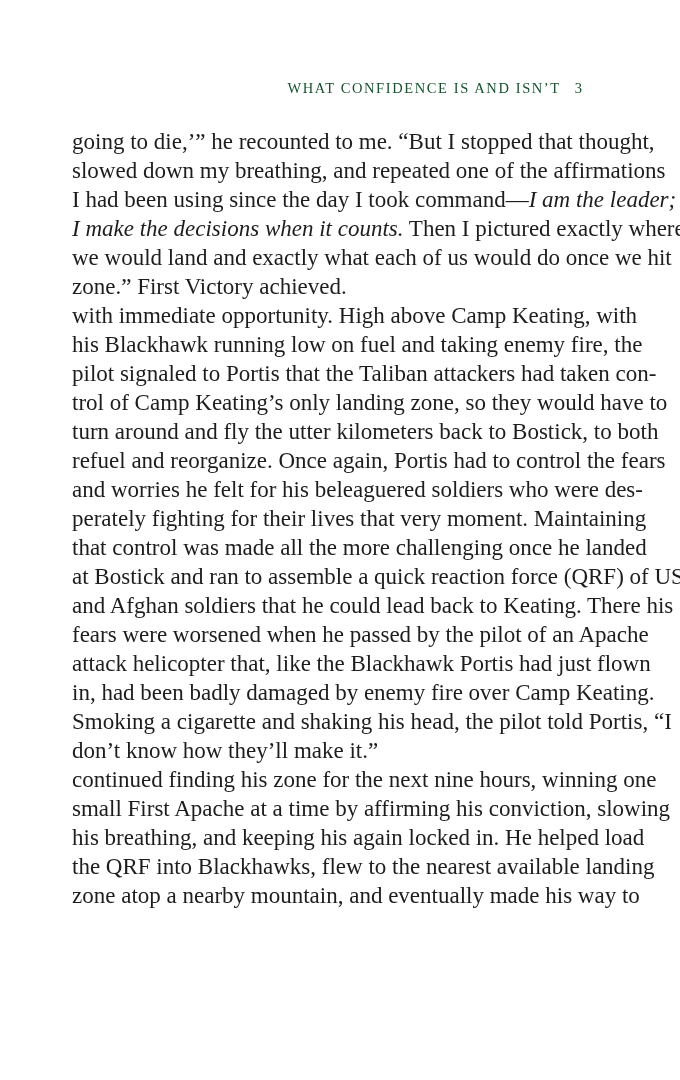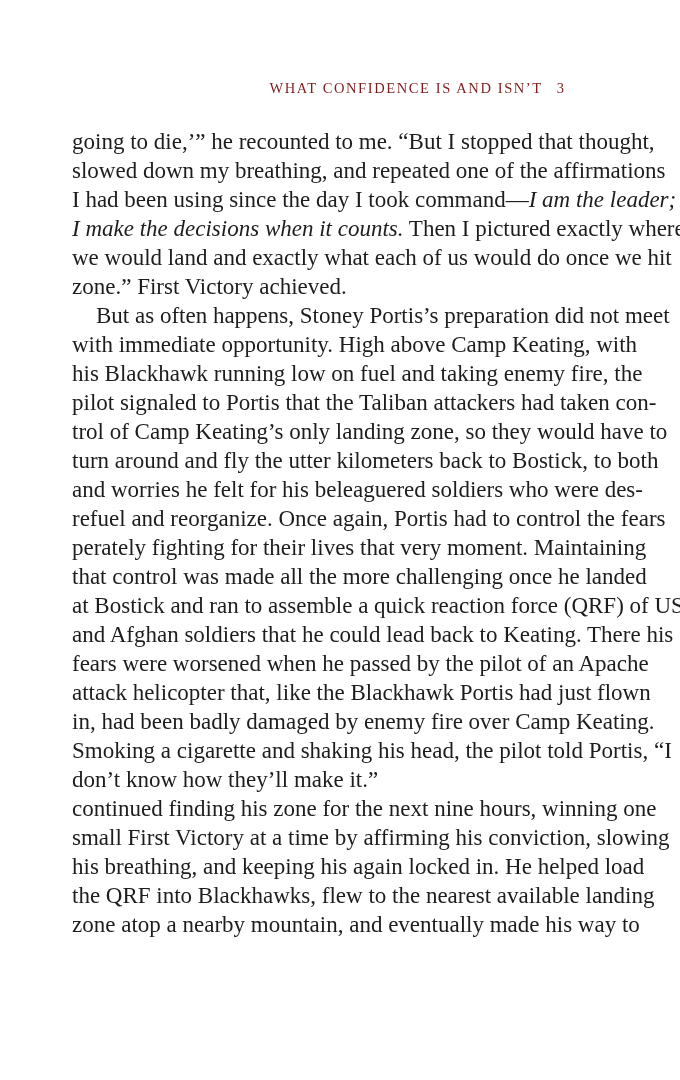--- a/index.html
+++ b/index.html
@@ -1,22 +1,22 @@
 <!DOCTYPE html>
 <html><head>
 <meta charset="utf-8">
 <style>
   html, body { margin: 0; padding: 0; }
   body {
     width: 680px; height: 1080px; background: #ffffff; position: relative; overflow: hidden;
     font-family: "Liberation Serif", "DejaVu Serif", serif; color: #1d1d1d;
   }
   .running-head {
-    position: absolute; top: 80px; right: 116px;
-    font-size: 14.5px; letter-spacing: 1.6px; color: #7f1d1d;
+    position: absolute; top: 80px; right: 98px;
+    font-size: 14.5px; letter-spacing: 1.6px; color: #14532d;
   }
   .running-head .folio { margin-left: 14px; letter-spacing: 0; }
   .text-block {
     position: absolute; left: 72px; top: 127px; width: 493px;
     font-size: 23px; line-height: 29px; text-align: justify;
   }
   .line { display: block; white-space: nowrap; text-align: justify; text-align-last: justify; height: 29px; }
   .line.last { text-align-last: left; }
   .line.indent { padding-left: 24px; }
   i { }
@@ -28,35 +28,34 @@
   <span>WHAT CONFIDENCE IS AND ISN’T</span><span class="folio">3</span>
 </div>
 
 <div class="text-block" id="text-block">
     <span class="line"><span>going to die,’” he recounted to me. “But I stopped that thought,</span></span>
     <span class="line"><span>slowed down my breathing, and repeated one of the affirmations</span></span>
     <span class="line"><span>I had been using since the day I took command—</span><i>I am the leader;</i></span>
     <span class="line"><i>I make the decisions when it counts.</i><span> Then I pictured exactly where</span></span>
     <span class="line"><span>we would land and exactly what each of us would do once we hit</span></span>
     <span class="line last"><span>zone.” First Victory achieved.</span></span>
-    <span class="line indent"><span>But as often happens, Stoney Portis’s preparation did not meet</span></span>
     <span class="line"><span>with immediate opportunity. High above Camp Keating, with</span></span>
     <span class="line"><span>his Blackhawk running low on fuel and taking enemy fire, the</span></span>
     <span class="line"><span>pilot signaled to Portis that the Taliban attackers had taken con-</span></span>
     <span class="line"><span>trol of Camp Keating’s only landing zone, so they would have to</span></span>
     <span class="line"><span>turn around and fly the utter kilometers back to Bostick, to both</span></span>
+    <span class="line"><span>refuel and reorganize. Once again, Portis had to control the fears</span></span>
     <span class="line"><span>and worries he felt for his beleaguered soldiers who were des-</span></span>
-    <span class="line"><span>refuel and reorganize. Once again, Portis had to control the fears</span></span>
     <span class="line"><span>perately fighting for their lives that very moment. Maintaining</span></span>
     <span class="line"><span>that control was made all the more challenging once he landed</span></span>
     <span class="line"><span>at Bostick and ran to assemble a quick reaction force (QRF) of US</span></span>
     <span class="line"><span>and Afghan soldiers that he could lead back to Keating. There his</span></span>
     <span class="line"><span>fears were worsened when he passed by the pilot of an Apache</span></span>
     <span class="line"><span>attack helicopter that, like the Blackhawk Portis had just flown</span></span>
     <span class="line"><span>in, had been badly damaged by enemy fire over Camp Keating.</span></span>
     <span class="line"><span>Smoking a cigarette and shaking his head, the pilot told Portis, “I</span></span>
     <span class="line last"><span>don’t know how they’ll make it.”</span></span>
     <span class="line"><span>continued finding his zone for the next nine hours, winning one</span></span>
-    <span class="line"><span>small First Victory at a time by affirming his conviction, slowing</span></span>
+    <span class="line"><span>small First Apache at a time by affirming his conviction, slowing</span></span>
     <span class="line"><span>his breathing, and keeping his again locked in. He helped load</span></span>
     <span class="line"><span>the QRF into Blackhawks, flew to the nearest available landing</span></span>
     <span class="line"><span>zone atop a nearby mountain, and eventually made his way to</span></span>
   </div>
 
 </body></html>

